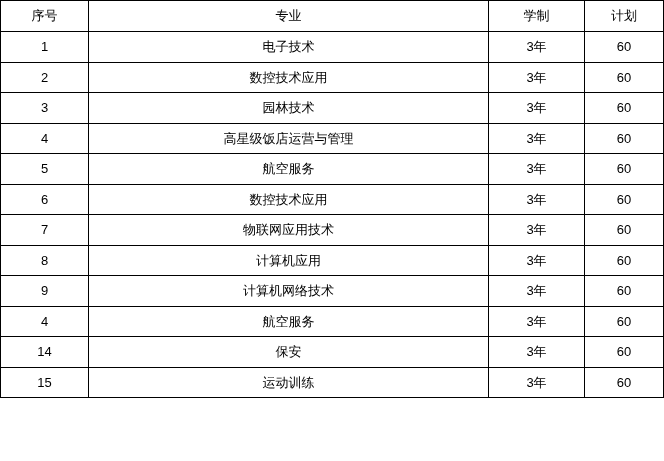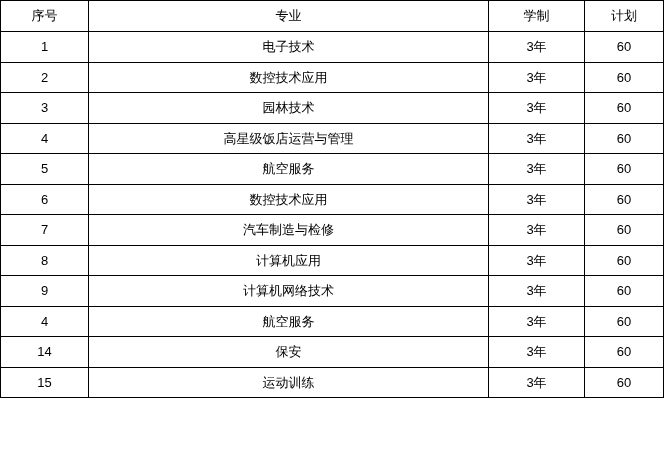--- a/index.html
+++ b/index.html
@@ -97,21 +97,21 @@
         <td>60</td>
       </tr>
       <tr>
         <td>6</td>
         <td>数控技术应用</td>
         <td>3年</td>
         <td>60</td>
       </tr>
       <tr>
         <td>7</td>
-        <td>汽车制造与检修</td>
+        <td>物联网应用技术</td>
         <td>3年</td>
         <td>60</td>
       </tr>
       <tr>
         <td>8</td>
         <td>计算机应用</td>
         <td>3年</td>
         <td>60</td>
       </tr>
       <tr>

